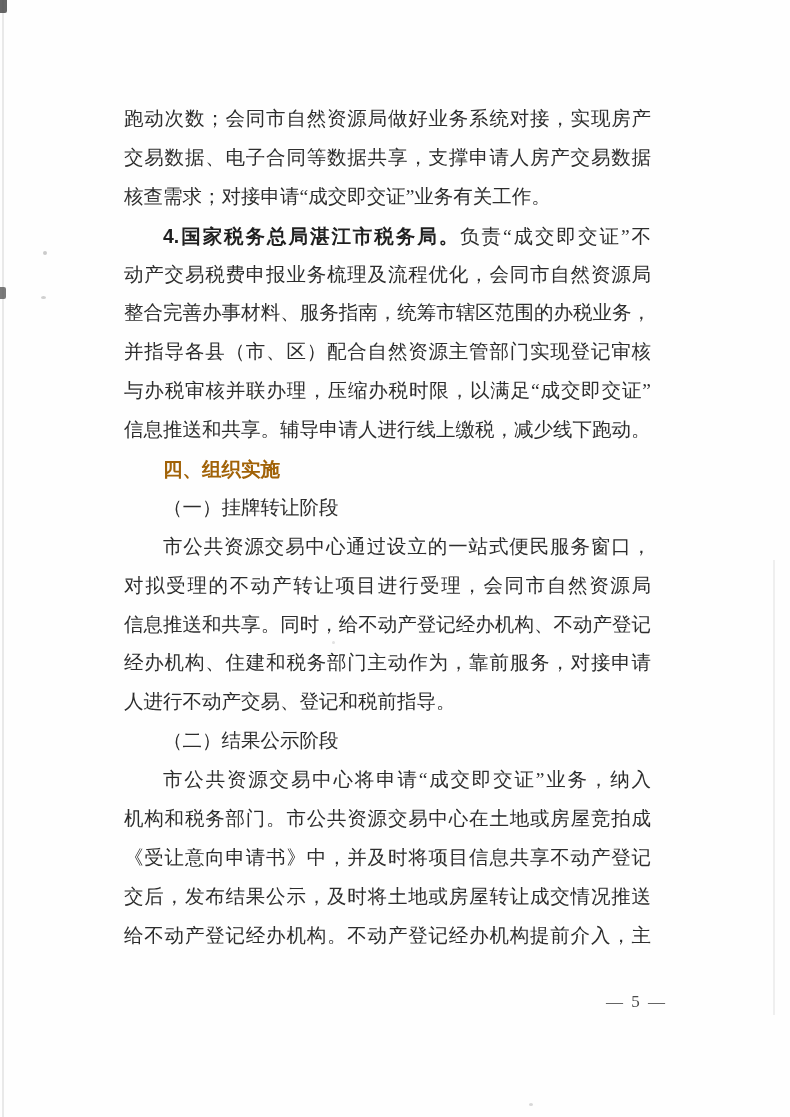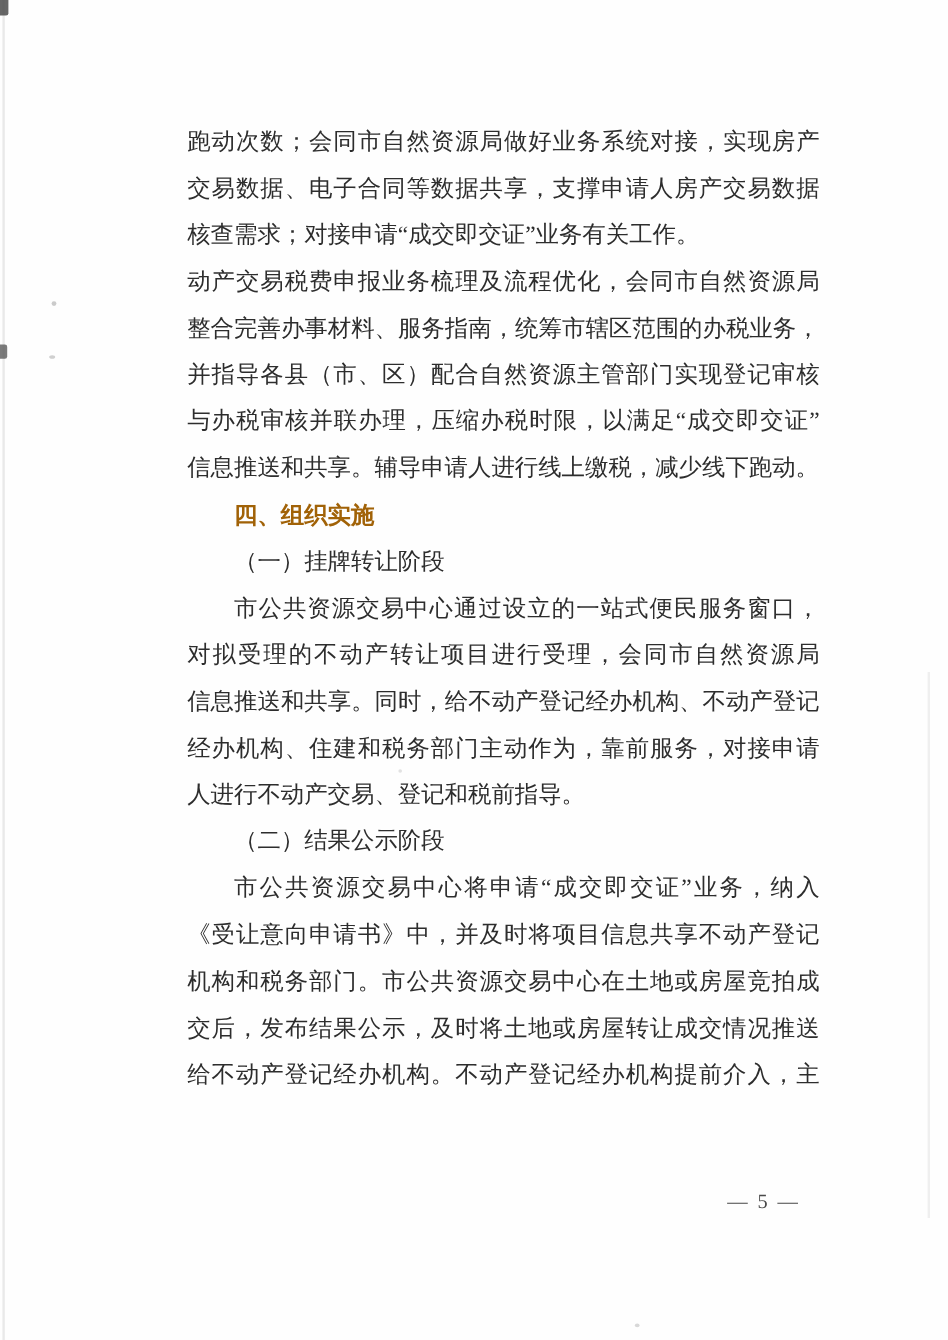--- a/index.html
+++ b/index.html
@@ -10,21 +10,21 @@
     overflow: hidden;
     font-family: "Liberation Serif", "DejaVu Serif", serif;
   }
   .page {
     position: absolute; inset: 0;
     background: #fefefe;
   }
   
   .textblock {
     position: absolute;
-    left: 156px; top: 100px;
+    left: 124px; top: 100px;
     width: 527px;
     color: #2d2d2d;
     font-size: 19.5px;
   }
   .line {
     height: 38.9px;
     line-height: 38.9px;
     overflow: hidden;
     white-space: normal;
   }
@@ -77,35 +77,38 @@
   <div class="artifact mark-left2"></div>
   <div class="artifact speck1"></div>
   <div class="artifact speck2"></div>
   <div class="artifact speck3"></div>
   <div class="artifact speck4"></div>
 
   <div class="textblock">
     <div class="line just">跑动次数；会同市自然资源局做好业务系统对接，实现房产</div>
     <div class="line just">交易数据、电子合同等数据共享，支撑申请人房产交易数据</div>
     <div class="line">核查需求；对接申请“成交即交证”业务有关工作。</div>
+    <div class="line just indent">
+      <span class="boldlead">4.国家税务总局湛江市税务局。</span><span>负责“成交即交证”不</span>
+    </div>
     <div class="line just">动产交易税费申报业务梳理及流程优化，会同市自然资源局</div>
     <div class="line just">整合完善办事材料、服务指南，统筹市辖区范围的办税业务，</div>
     <div class="line just">并指导各县（市、区）配合自然资源主管部门实现登记审核</div>
     <div class="line just">与办税审核并联办理，压缩办税时限，以满足“成交即交证”</div>
     <div class="line">信息推送和共享。辅导申请人进行线上缴税，减少线下跑动。</div>
     <div class="line indent hei">四、组织实施</div>
     <div class="line indent">（一）挂牌转让阶段</div>
     <div class="line just indent">市公共资源交易中心通过设立的一站式便民服务窗口，</div>
     <div class="line just">对拟受理的不动产转让项目进行受理，会同市自然资源局</div>
     <div class="line just">信息推送和共享。同时，给不动产登记经办机构、不动产登记</div>
     <div class="line just">经办机构、住建和税务部门主动作为，靠前服务，对接申请</div>
     <div class="line">人进行不动产交易、登记和税前指导。</div>
     <div class="line indent">（二）结果公示阶段</div>
     <div class="line just indent">市公共资源交易中心将申请“成交即交证”业务，纳入</div>
+    <div class="line just">机构和税务部门。市公共资源交易中心在土地或房屋竞拍成</div>
     <div class="line just">《受让意向申请书》中，并及时将项目信息共享不动产登记</div>
-    <div class="line just">机构和税务部门。市公共资源交易中心在土地或房屋竞拍成</div>
     <div class="line just">交后，发布结果公示，及时将土地或房屋转让成交情况推送</div>
     <div class="line just">给不动产登记经办机构。不动产登记经办机构提前介入，主</div>
   </div>
 
   <div class="pagenum">— 5 —</div>
 
 </div>
 
 </body></html>

